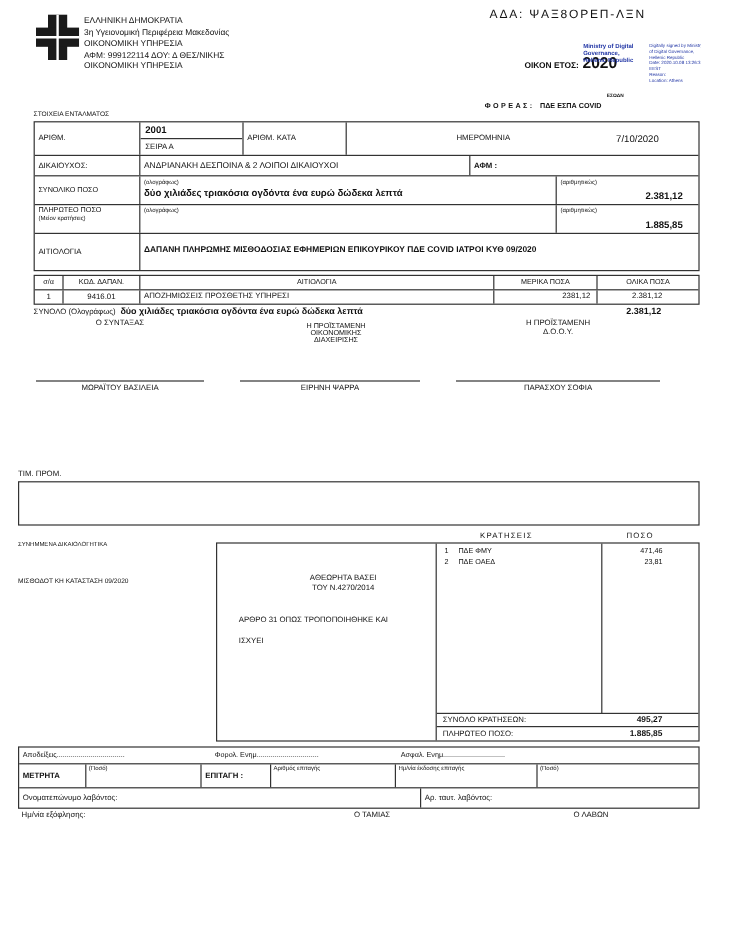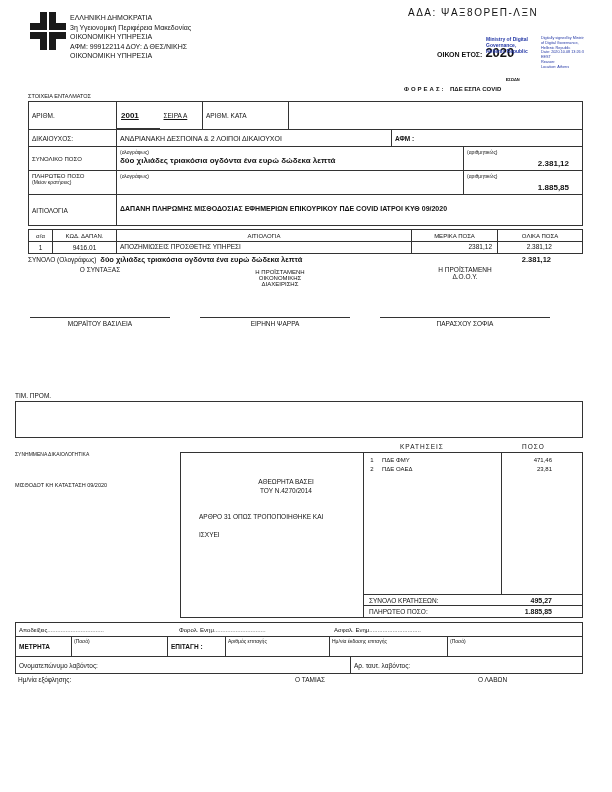--- a/index.html
+++ b/index.html
@@ -88,30 +88,34 @@
   </div>
 
   <div class="abs f55" style="left:28px;top:93px;">ΣΤΟΙΧΕΙΑ ΕΝΤΑΛΜΑΤΟΣ</div>
 
   <div class="abs vtable" style="left:28px;top:101px;width:555px;">
 
     <div class="trow" style="height:28px;">
       <div class="tcell" style="width:88px;display:flex;align-items:center;">
         <span class="f65">ΑΡΙΘΜ.</span>
       </div>
-      <div class="tcell" style="width:86px;padding:0;display:flex;flex-direction:row;text-decoration:underline;">
+      <div class="tcell" style="width:86px;padding:0;display:flex;flex-direction:column;">
         <div style="flex:1;border-bottom:1px solid #333;display:flex;align-items:center;padding-left:4px;">
           <span class="f8 b">2001</span>
         </div>
         <div style="flex:1;display:flex;align-items:center;padding-left:4px;">
           <span class="f65">ΣΕΙΡΑ Α</span>
         </div>
       </div>
       <div class="tcell" style="width:86px;">
         <span class="f65">ΑΡΙΘΜ. ΚΑΤΑ</span>
+      </div>
+      <div class="tcell nb" style="flex:1;display:flex;align-items:center;">
+        <span class="f65 ctr" style="flex:1;">ΗΜΕΡΟΜΗΝΙΑ</span>
+        <span class="f8" style="padding-right:30px;">7/10/2020</span>
       </div>
     </div>
 
     <div class="trow" style="height:17px;">
       <div class="tcell" style="width:88px;display:flex;align-items:center;">
         <span class="f65">ΔΙΚΑΙΟΥΧΟΣ:</span>
       </div>
       <div class="tcell" style="flex:1;display:flex;align-items:center;">
         <span class="f7">ΑΝΔΡΙΑΝΑΚΗ ΔΕΣΠΟΙΝΑ &amp; 2 ΛΟΙΠΟΙ ΔΙΚΑΙΟΥΧΟΙ</span>
       </div>

